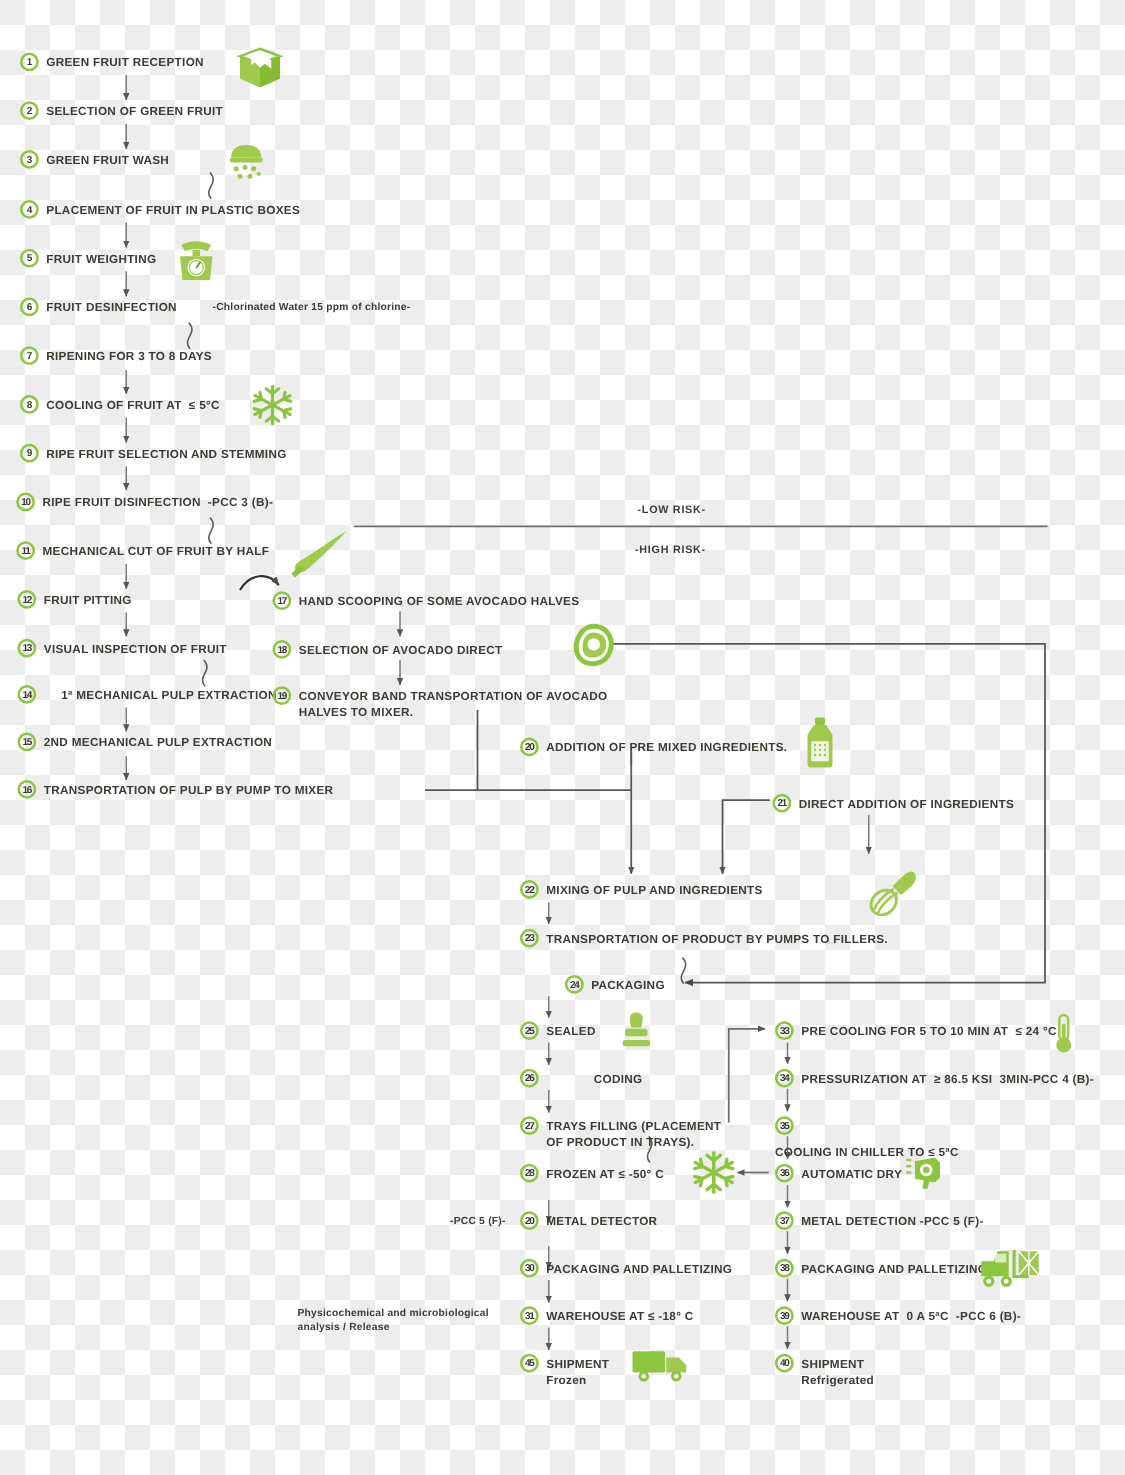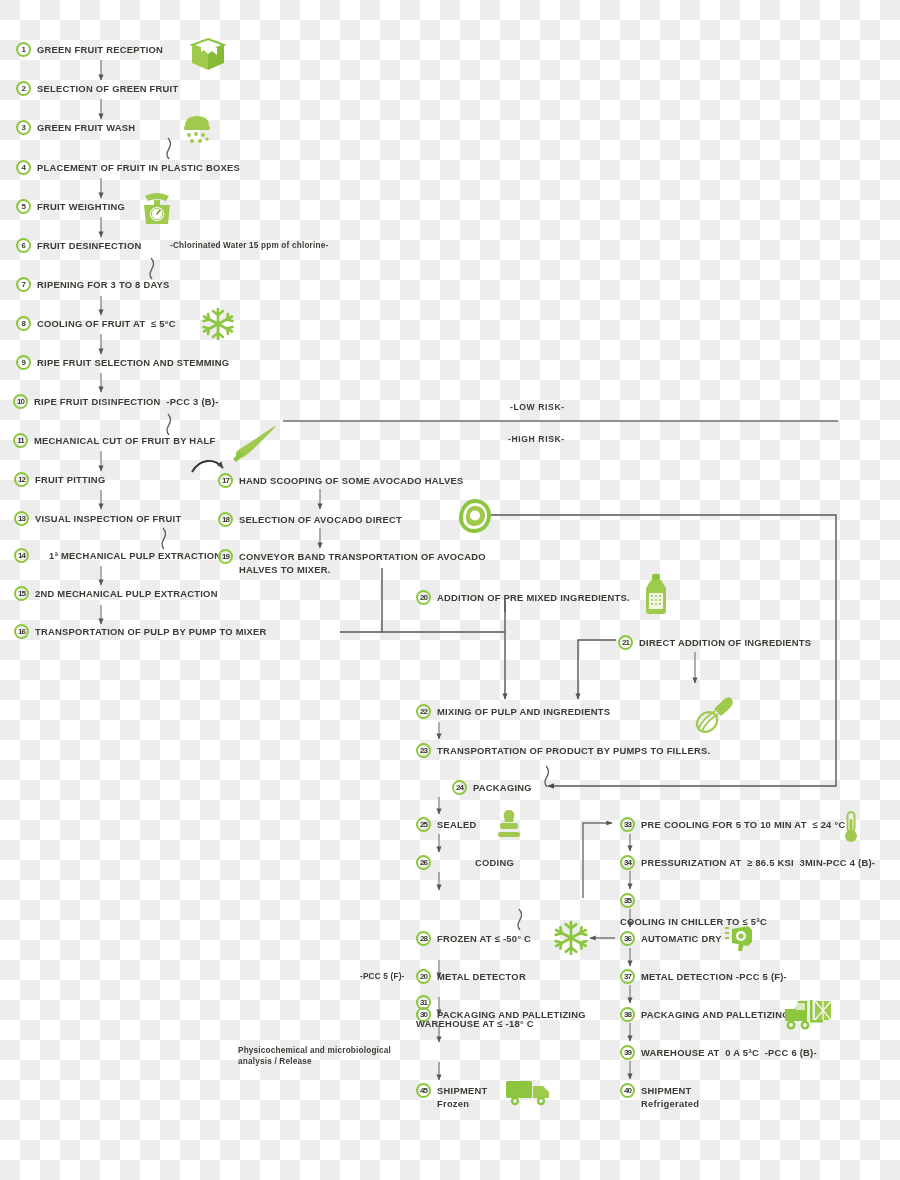--- a/index.html
+++ b/index.html
@@ -230,33 +230,38 @@
     <div class="lbl">PACKAGING</div>
   </div>
   <div class="node" style="left:416px;top:817px;">
     <div class="circ wide">25</div>
     <div class="lbl">SEALED</div>
   </div>
   <div class="node" style="left:416px;top:855px;gap:44px;">
     <div class="circ wide">26</div>
     <div class="lbl">CODING</div>
   </div>
+  <div class="node" style="left:416px;top:893px;">
+    <div class="circ wide">27</div>
+    <div class="lbl">TRAYS FILLING (PLACEMENT
+OF PRODUCT IN TRAYS).</div>
+  </div>
   <div class="node" style="left:416px;top:931px;">
     <div class="circ wide">28</div>
     <div class="lbl">FROZEN AT ≤ -50° C</div>
   </div>
   <div class="node" style="left:416px;top:969px;">
     <div class="circ wide">20</div>
     <div class="lbl">METAL DETECTOR</div>
   </div>
   <div class="node" style="left:416px;top:1007px;">
     <div class="circ wide">30</div>
     <div class="lbl">PACKAGING AND PALLETIZING</div>
   </div>
-  <div class="node" style="left:416px;top:995px;flex-direction:column;">
+  <div class="node" style="left:416px;top:1045px;">
     <div class="circ wide">31</div>
     <div class="lbl">WAREHOUSE AT ≤ -18° C</div>
   </div>
   <div class="node" style="left:416px;top:1083px;">
     <div class="circ wide">45</div>
     <div class="lbl">SHIPMENT
 Frozen</div>
   </div>
 
   <div class="node" style="left:620px;top:817px;">

